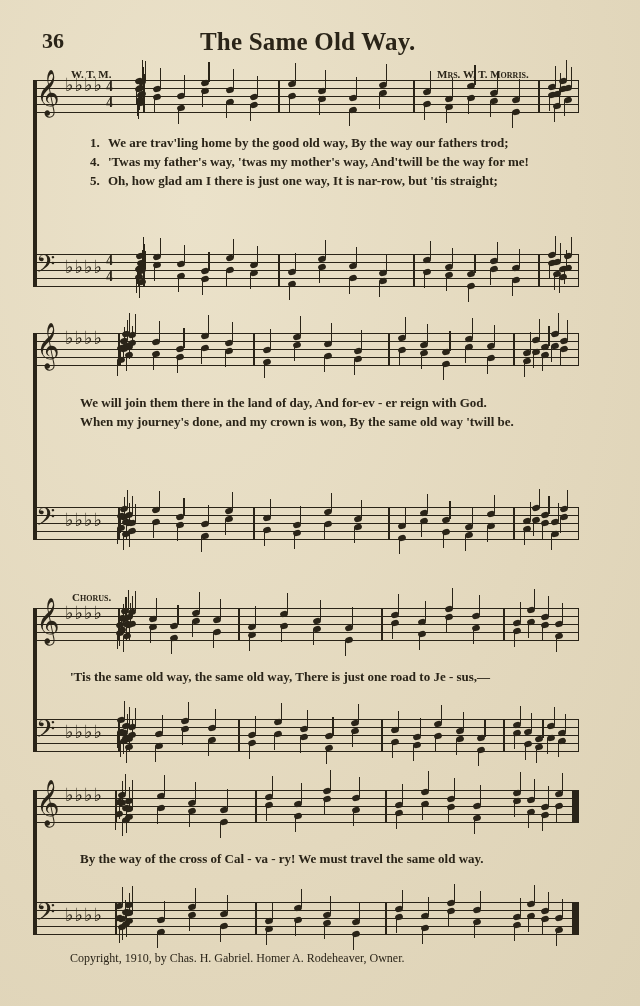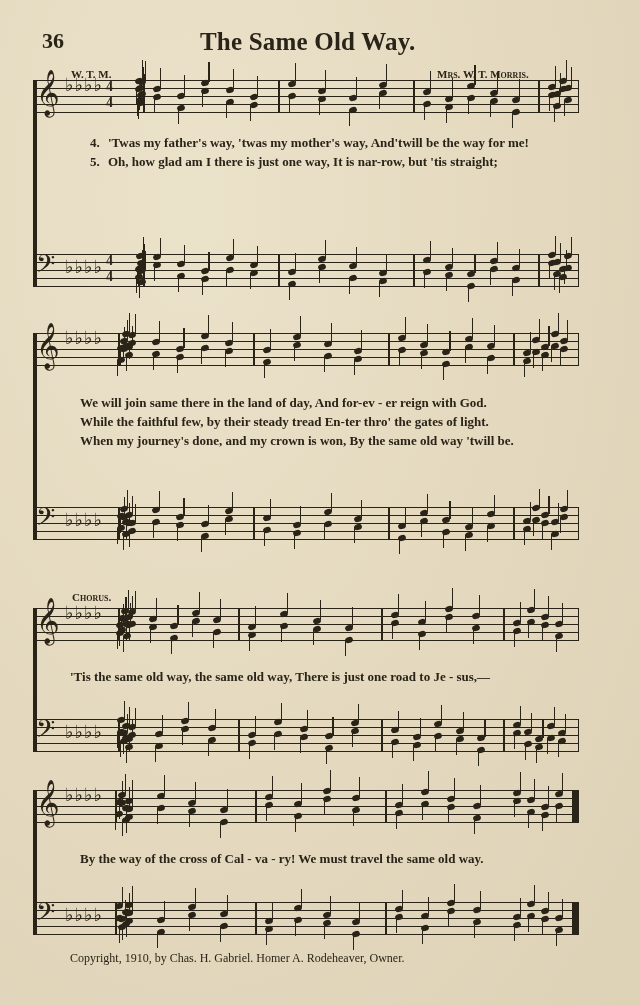--- a/index.html
+++ b/index.html
@@ -869,27 +869,27 @@
         <div class="stem" style="left: 508.5px; top: 17px; height: 16px;"></div>
         <div class="note" style="left: 522px; top: 13px;"></div>
         <div class="note" style="left: 522px; top: 25px;"></div>
         <div class="stem" style="left: 529px; top: -3px; height: 18px;"></div>
         <div class="stem" style="left: 522.5px; top: 28px; height: 16px;"></div>
       </div>
     </div>
   </div>
 
 <div class="lyrics" style="top:133px;">
+  <span class="row"><span class="num">1.</span><span>We are trav'ling home by the good old way, By the way our fathers trod;</span></span>
   <span class="row"><span class="num">4.</span><span>'Twas my father's way, 'twas my mother's way, And'twill be the way for me!</span></span>
   <span class="row"><span class="num">5.</span><span>Oh, how glad am I there is just one way, It is nar-row, but 'tis straight;</span></span>
 </div>
 
 <div class="lyrics" style="top:393px; left:80px;">
-  <span class="row">We will join same there in the land of day, And for-ev - er reign with God.</span>
-  <span class="row">While the faithful few, by their steady tread En-ter thro' the gates of light.</span>
+  <span class="row">We will join them there in the land of day, And for-ev - er reign with God.</span>
   <span class="row">When my journey's done, and my crown is won, By the same old way 'twill be.</span>
 </div>
 
 <div class="chorus-label">Chorus.</div>
 <div class="lyrics" style="top:667px; left:70px;">'Tis the same old way, the same old way, There is just one road to Je - sus,—</div>
 <div class="lyrics" style="top:849px; left:80px;">By the way of the cross of Cal - va - ry! We must travel the same old way.</div>
 
 <div class="copyright">Copyright, 1910, by Chas. H. Gabriel. Homer A. Rodeheaver, Owner.</div>
 
 </body></html>

